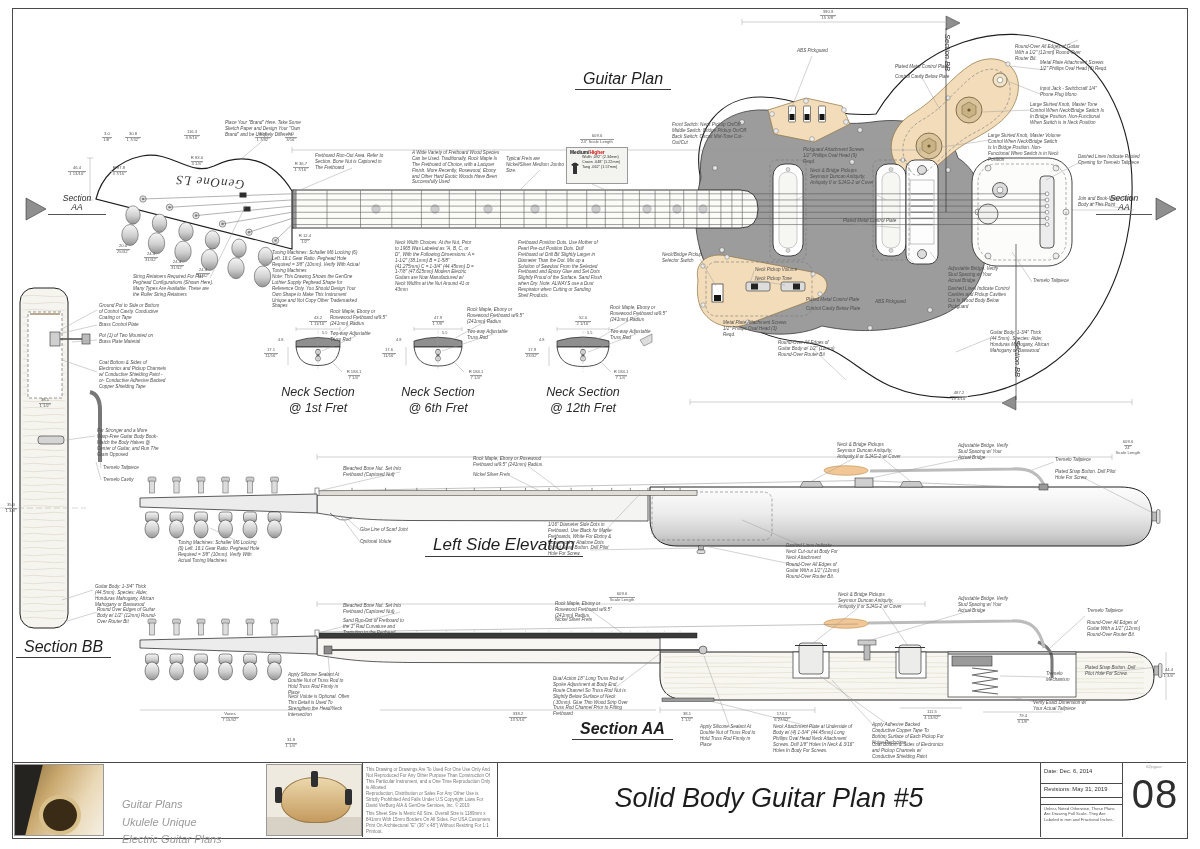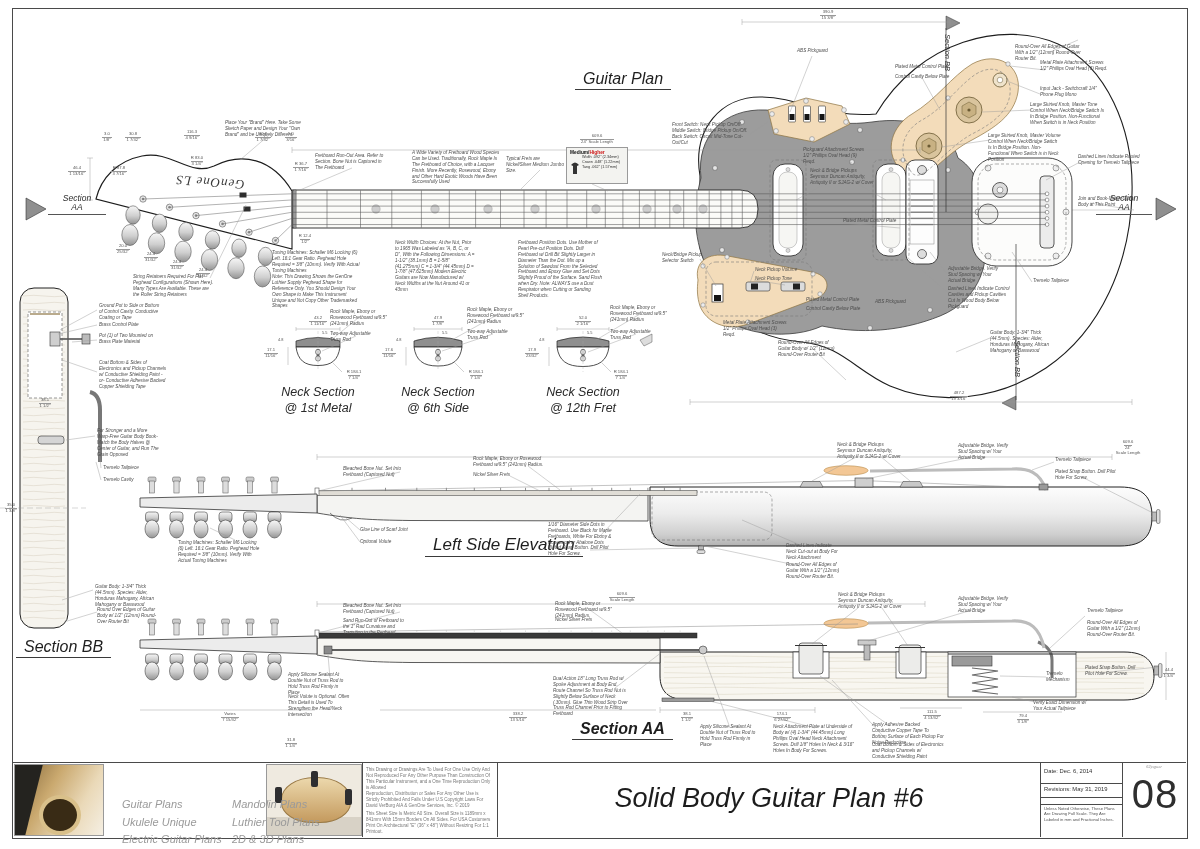--- a/index.html
+++ b/index.html
@@ -792,22 +792,22 @@
       <span>17.9</span>
       <span class="in">23/32"</span>
     </div>
 <div class="dim" style="left:605px;top:370px;width:32px">
       <span>R 184.1</span>
       <span class="in">7 1/4"</span>
     </div>
 <div class="dim1" style="left:587px;top:330px">5.5</div>
 <div class="dim1" style="left:539px;top:337px">4.8</div>
 
-<div class="necklabel" style="left:273px;top:384px;width:90px"><span>Neck Section</span><br><span>@ 1st Metal</span></div>
-<div class="necklabel" style="left:393px;top:384px;width:90px"><span>Neck Section</span><br><span>@ 6th Side</span></div>
+<div class="necklabel" style="left:273px;top:384px;width:90px"><span>Neck Section</span><br><span>@ 1st Fret</span></div>
+<div class="necklabel" style="left:393px;top:384px;width:90px"><span>Neck Section</span><br><span>@ 6th Fret</span></div>
 <div class="necklabel" style="left:538px;top:384px;width:90px"><span>Neck Section</span><br><span>@ 12th Fret</span></div>
 
 <div class="ann" style="left:99px;top:303px;width:62px">Ground Pot to Side or Bottom of Control Cavity. Conductive Coating or Tape</div>
 <div class="ann" style="left:99px;top:322px;width:52px">Brass Control Plate</div>
 <div class="ann" style="left:99px;top:333px;width:56px">Pot (1) of Two Mounted on Brass Plate Material</div>
 <div class="ann" style="left:99px;top:360px;width:68px">Coat Bottom &amp; Sides of Electronics and Pickup Channels w/ Conductive Shielding Paint -or- Conductive Adhesive Backed Copper Shielding Tape</div>
 <div class="ann" style="left:97px;top:428px;width:62px">For Stronger and a More Warp-Free Guitar Body Book-Match the Body Halves @ Center of Guitar, and Run The Grain Opposed</div>
 <div class="ann" style="left:103px;top:465px;width:46px">Tremelo Tailpiece</div>
 <div class="ann" style="left:103px;top:477px;width:46px">Tremelo Cavity</div>
 <div class="ann" style="left:95px;top:584px;width:64px">Guitar Body: 1-3/4" Thick (44.5mm). Species: Alder, Honduras Mahogany, African Mahogany or Basswood</div>
@@ -917,28 +917,23 @@
   <div class="ph2-clamp" style="left:8px;top:22px;"></div>
   <div class="ph2-clamp" style="left:44px;top:6px;"></div>
   <div class="ph2-clamp" style="left:78px;top:24px;"></div>
 </div>
 
 <div class="tb-cat" style="left:122px;top:796px;">
   <div>Guitar Plans</div>
   <div>Ukulele Unique</div>
   <div>Electric Guitar Plans</div>
 </div>
-<div class="tb-cat" style="left:232px;top:796px;">
-  <div>Mandolin Plans</div>
-  <div>Luthier Tool Plans</div>
-  <div>2D &amp; 3D Plans</div>
-</div>
 <div class="tb-disc" style="top:767px;">This Drawing or Drawings Are To Used For One Use Only And Not Reproduced For Any Other Purpose Than Construction Of This Particular Instrument, and a One Time Reproduction Only is Allowed</div>
 <div class="tb-disc" style="top:791px;">Reproduction, Distribution or Sales For Any Other Use is Strictly Prohibited And Falls Under U.S Copyright Laws For David VerBurg AIA &amp; GenOne Services, Inc. © 2019</div>
 <div class="tb-disc" style="top:811px;">This Sheet Size Is Metric A0 Size. Overall Size is 1189mm x 841mm With 15mm Borders On All Sides. For USA Customers Print On Architectural "E" (36" x 48") Without Resizing For 1:1 Printout.</div>
-<div class="tb-title">Solid Body Guitar Plan #6</div>
+<div class="tb-title">Solid Body Guitar Plan #5</div>
 <div class="tb-date" style="top:768px;">Date: Dec. 6, 2014</div>
 <div class="tb-date" style="top:786px;">Revisions: May 31, 2019</div>
 <div class="tb-note">Unless Noted Otherwise, These Plans Are Drawing Full Scale. They Are Labeled in mm and Fractional Inches.</div>
 <div class="tb-code">62jaguar</div>
 <div class="tb-num">08</div>
 
 </div>
 
 </body></html>

